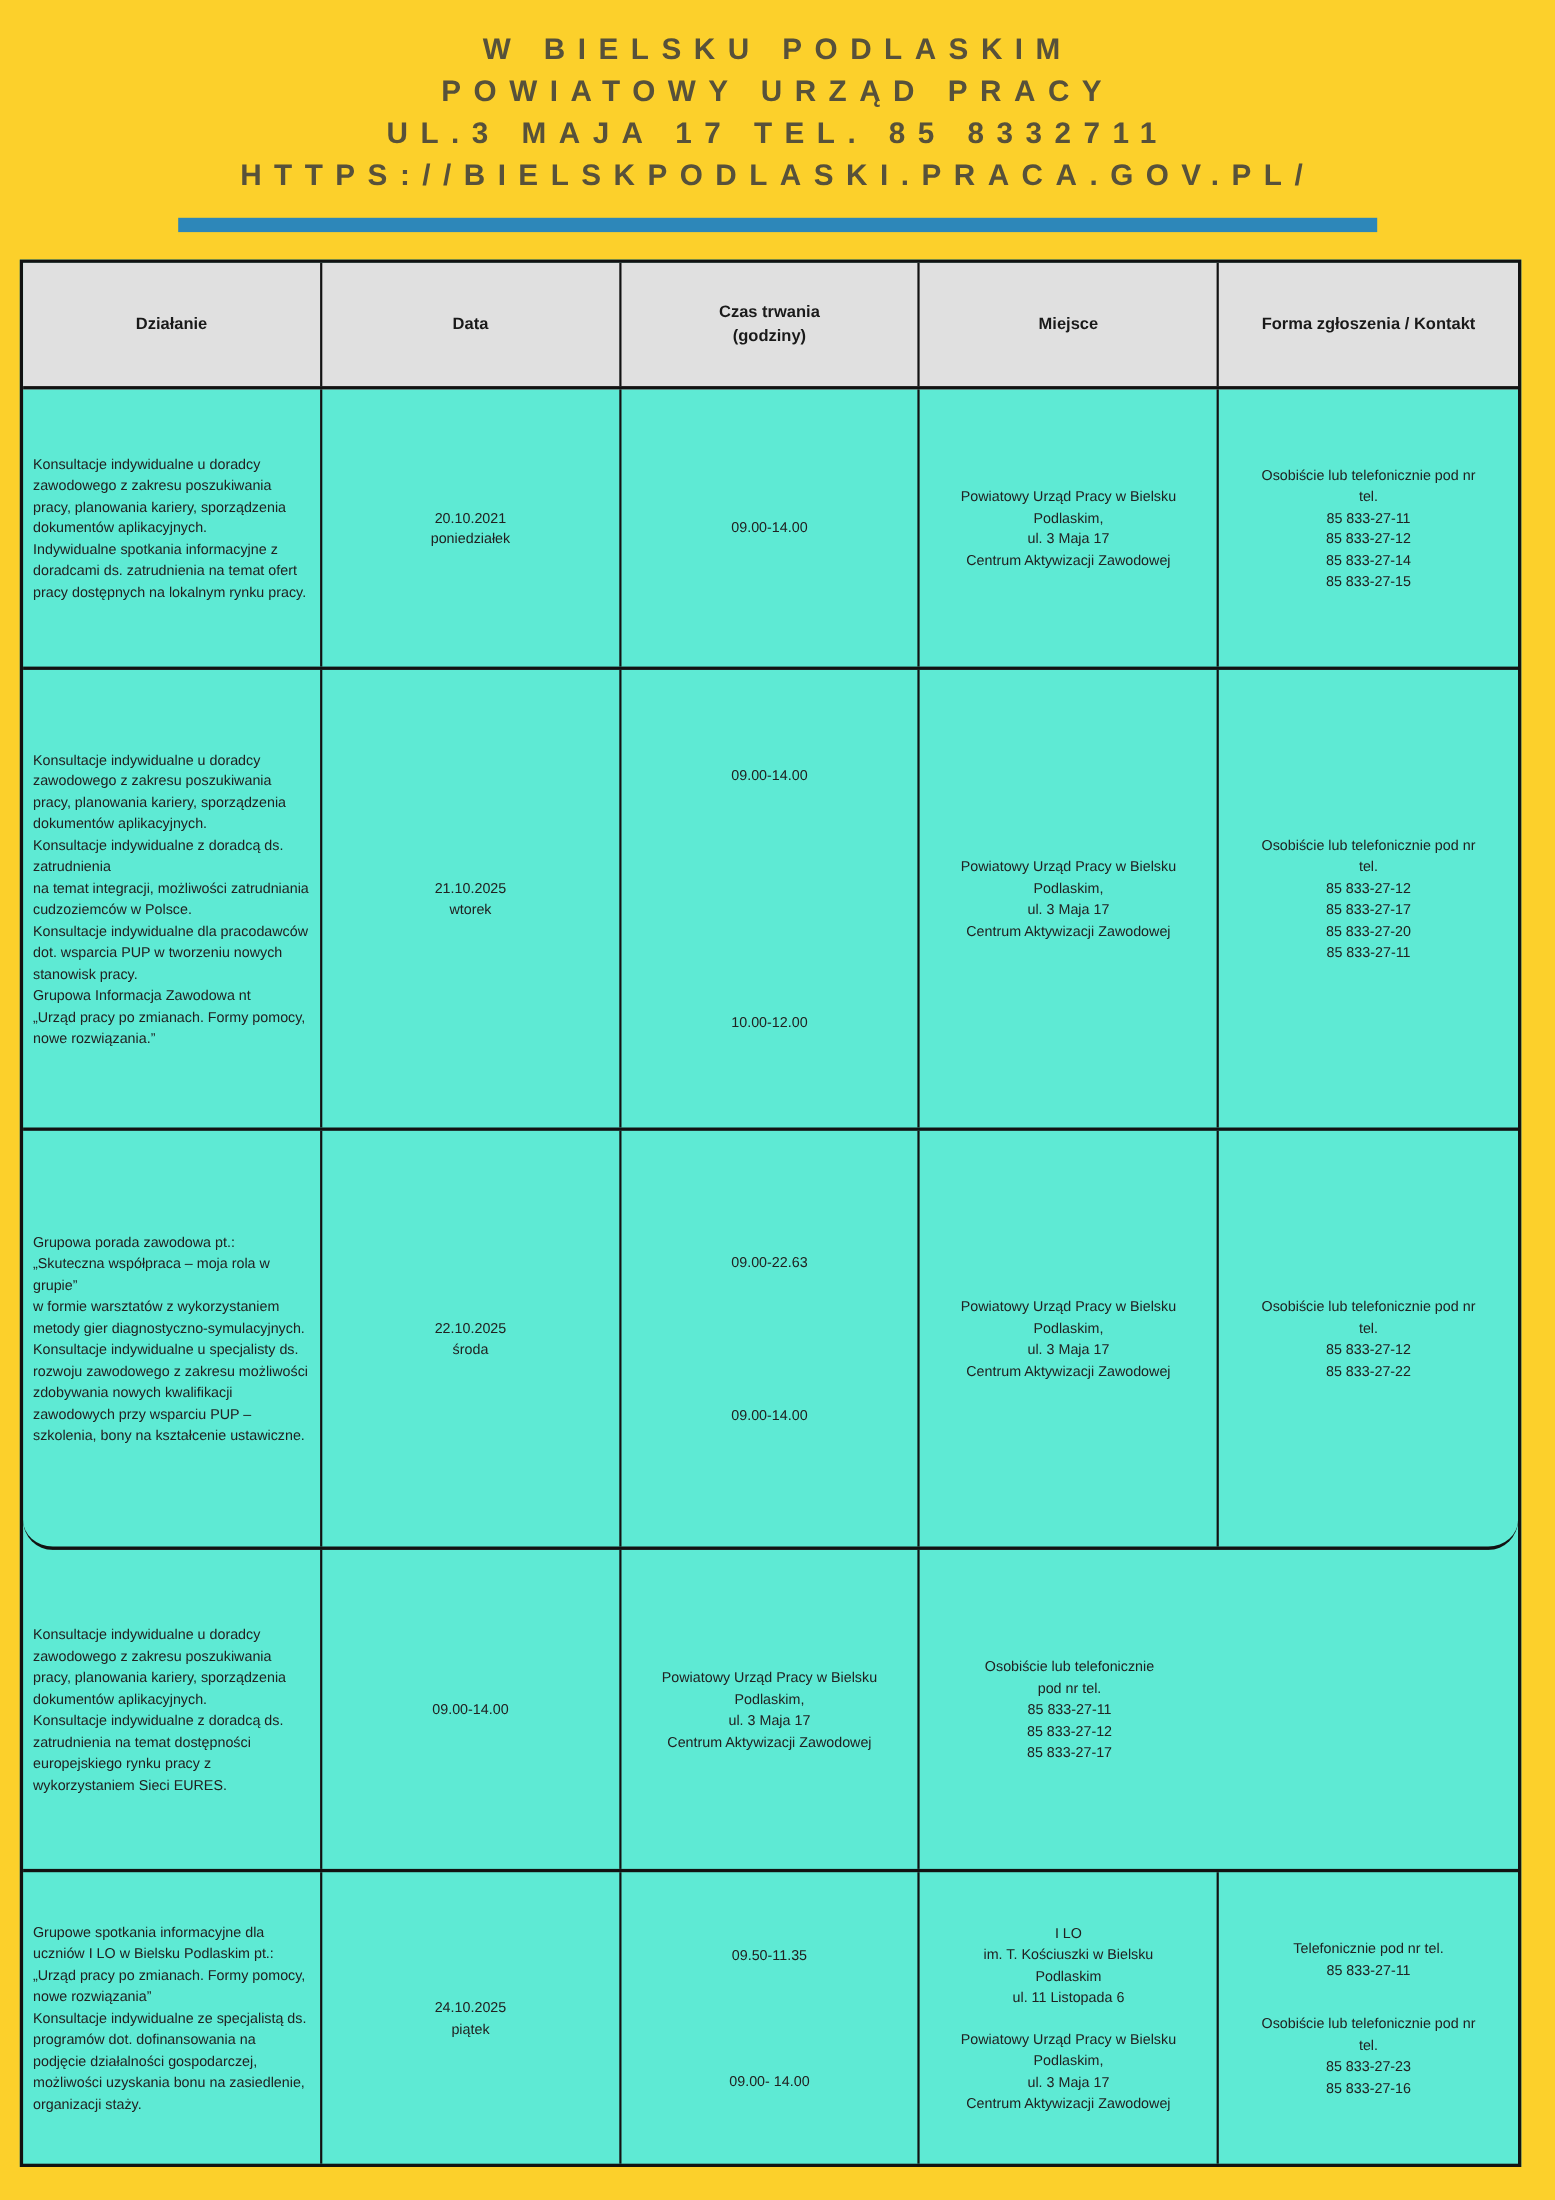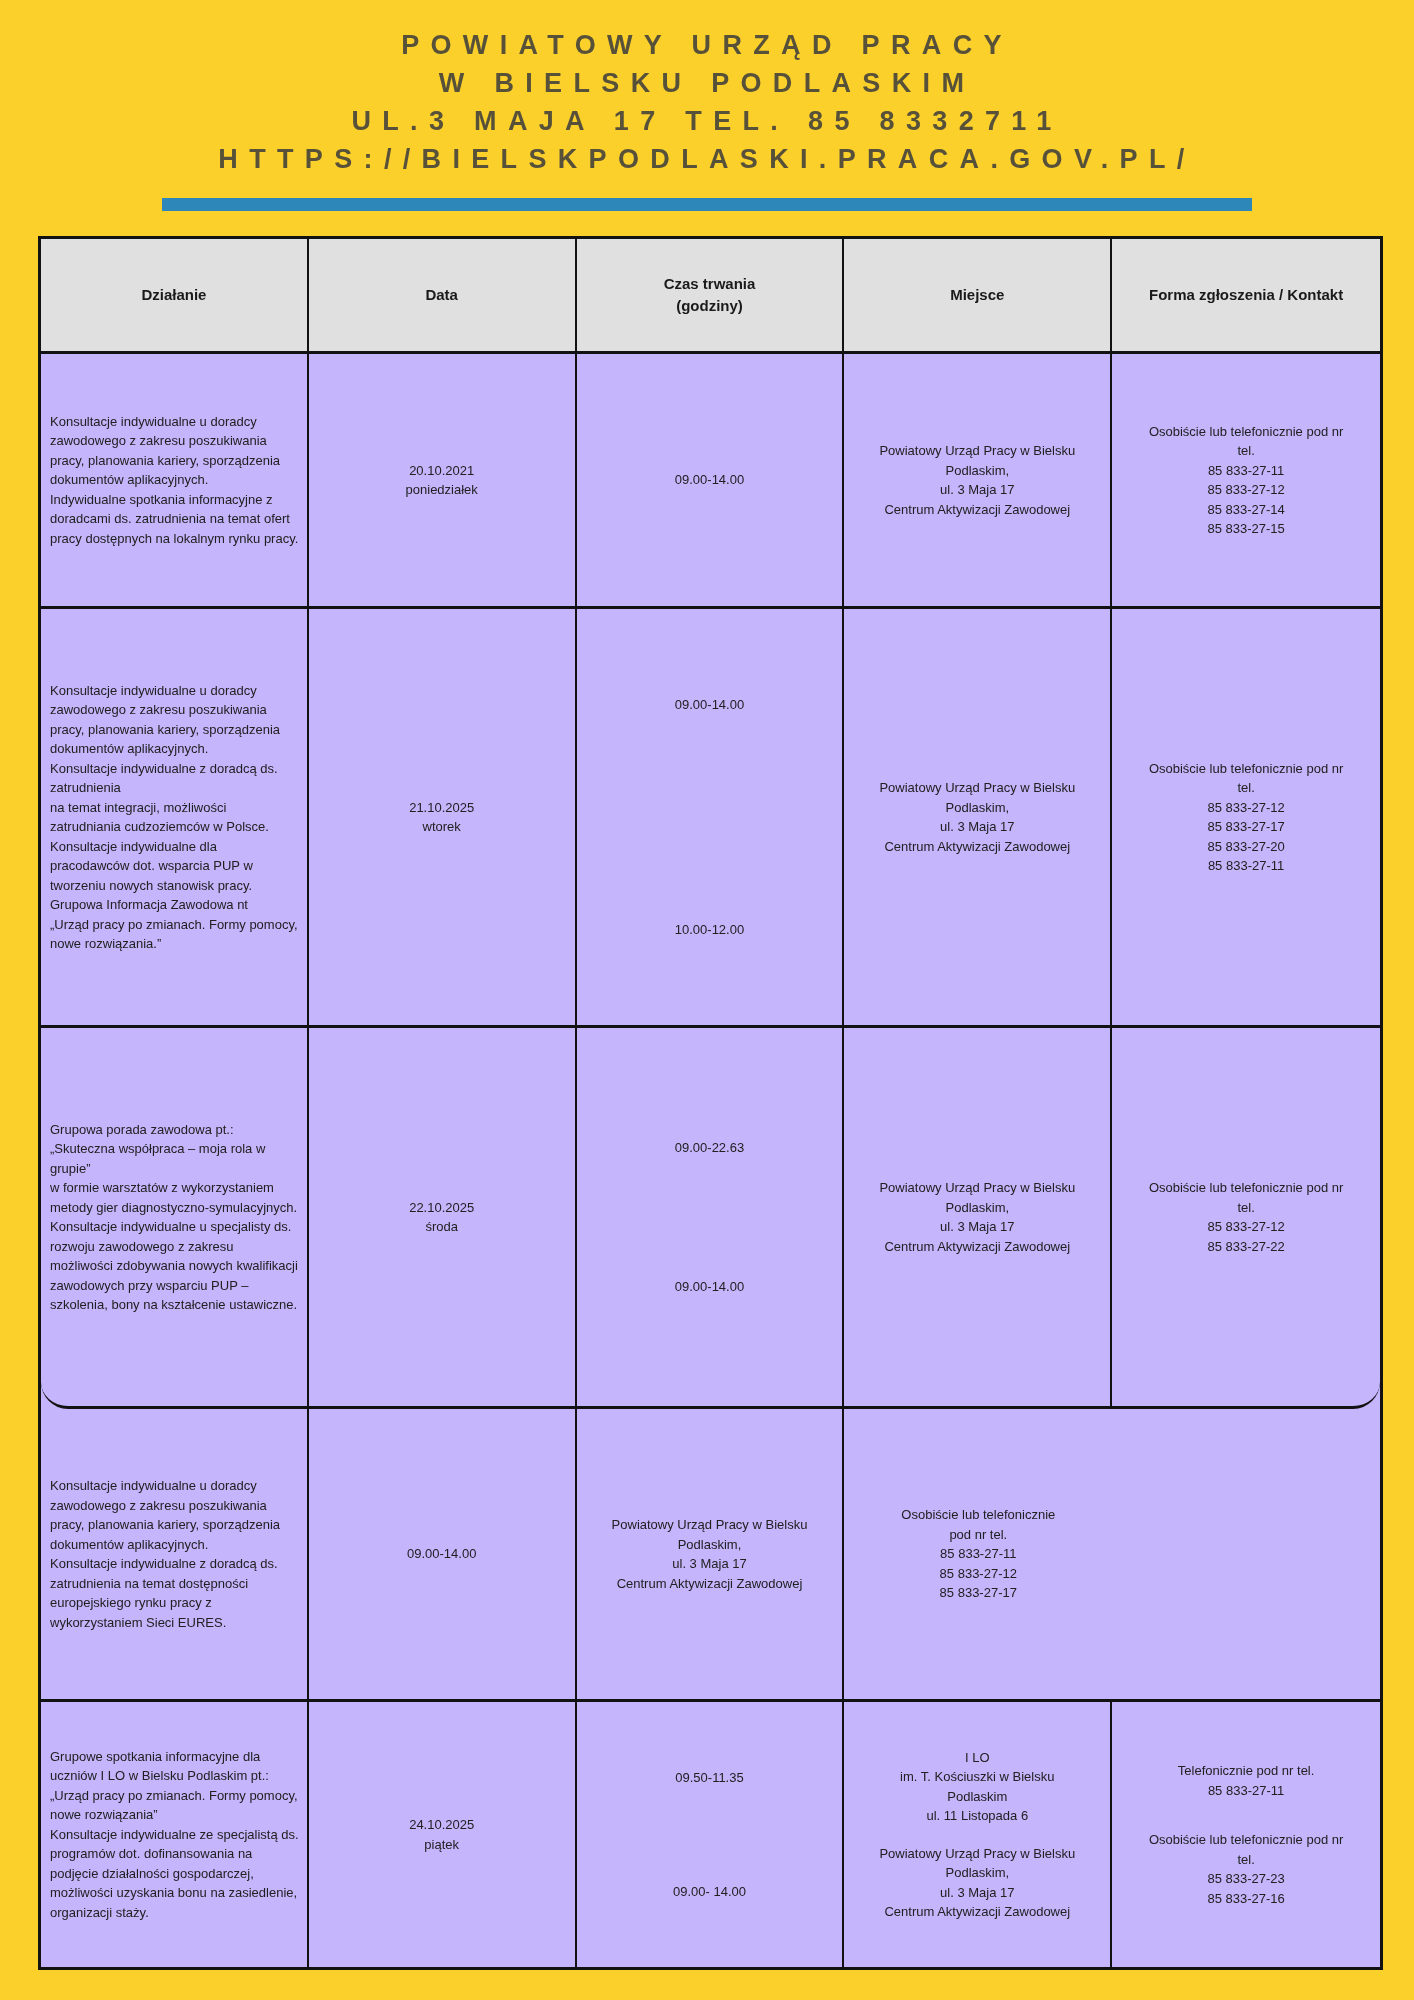--- a/index.html
+++ b/index.html
@@ -16,23 +16,23 @@
     line-height:38px;
     white-space:nowrap;
   }
   .divider{
     width:1090px;height:13px;background:#2d87b9;
     margin:20px auto 0 auto;
   }
 
   
   .table{
-    margin:25px 31px 0 38px;
+    margin:25px 31px 0 18px;
     border:3px solid #121212;
-    background:#c4b5fd;
+    background:#5eead4;
   }
   .trow{
     display:grid;
     grid-template-columns:20% 20% 20% 20% 20%;
     border-bottom:3px solid #121212;
   }
   .trow:last-child{border-bottom:none;}
   .thead{background:#e0e0e0;min-height:112px;}
   .r1{min-height:252px;}
   .r2{min-height:416px;}
@@ -67,22 +67,22 @@
   .gap-sm{gap:95px;}    
   .gap-xs{gap:18px;}    
   .gap-ct{gap:30px;}    
 </style>
 </head>
 <body>
 
 <div class="page">
 
   <div class="banner">
+    <div class="banner-line">W BIELSKU PODLASKIM</div>
     <div class="banner-line">POWIATOWY URZĄD PRACY</div>
-    <div class="banner-line">W BIELSKU PODLASKIM</div>
     <div class="banner-line">UL.3 MAJA 17 TEL. 85 8332711</div>
     <div class="banner-line">HTTPS://BIELSKPODLASKI.PRACA.GOV.PL/</div>
     <div class="divider"></div>
   </div>
 
   <div class="table">
 
     <div class="trow thead">
       <div class="cell">
           <div class="head-label">Działanie</div>

